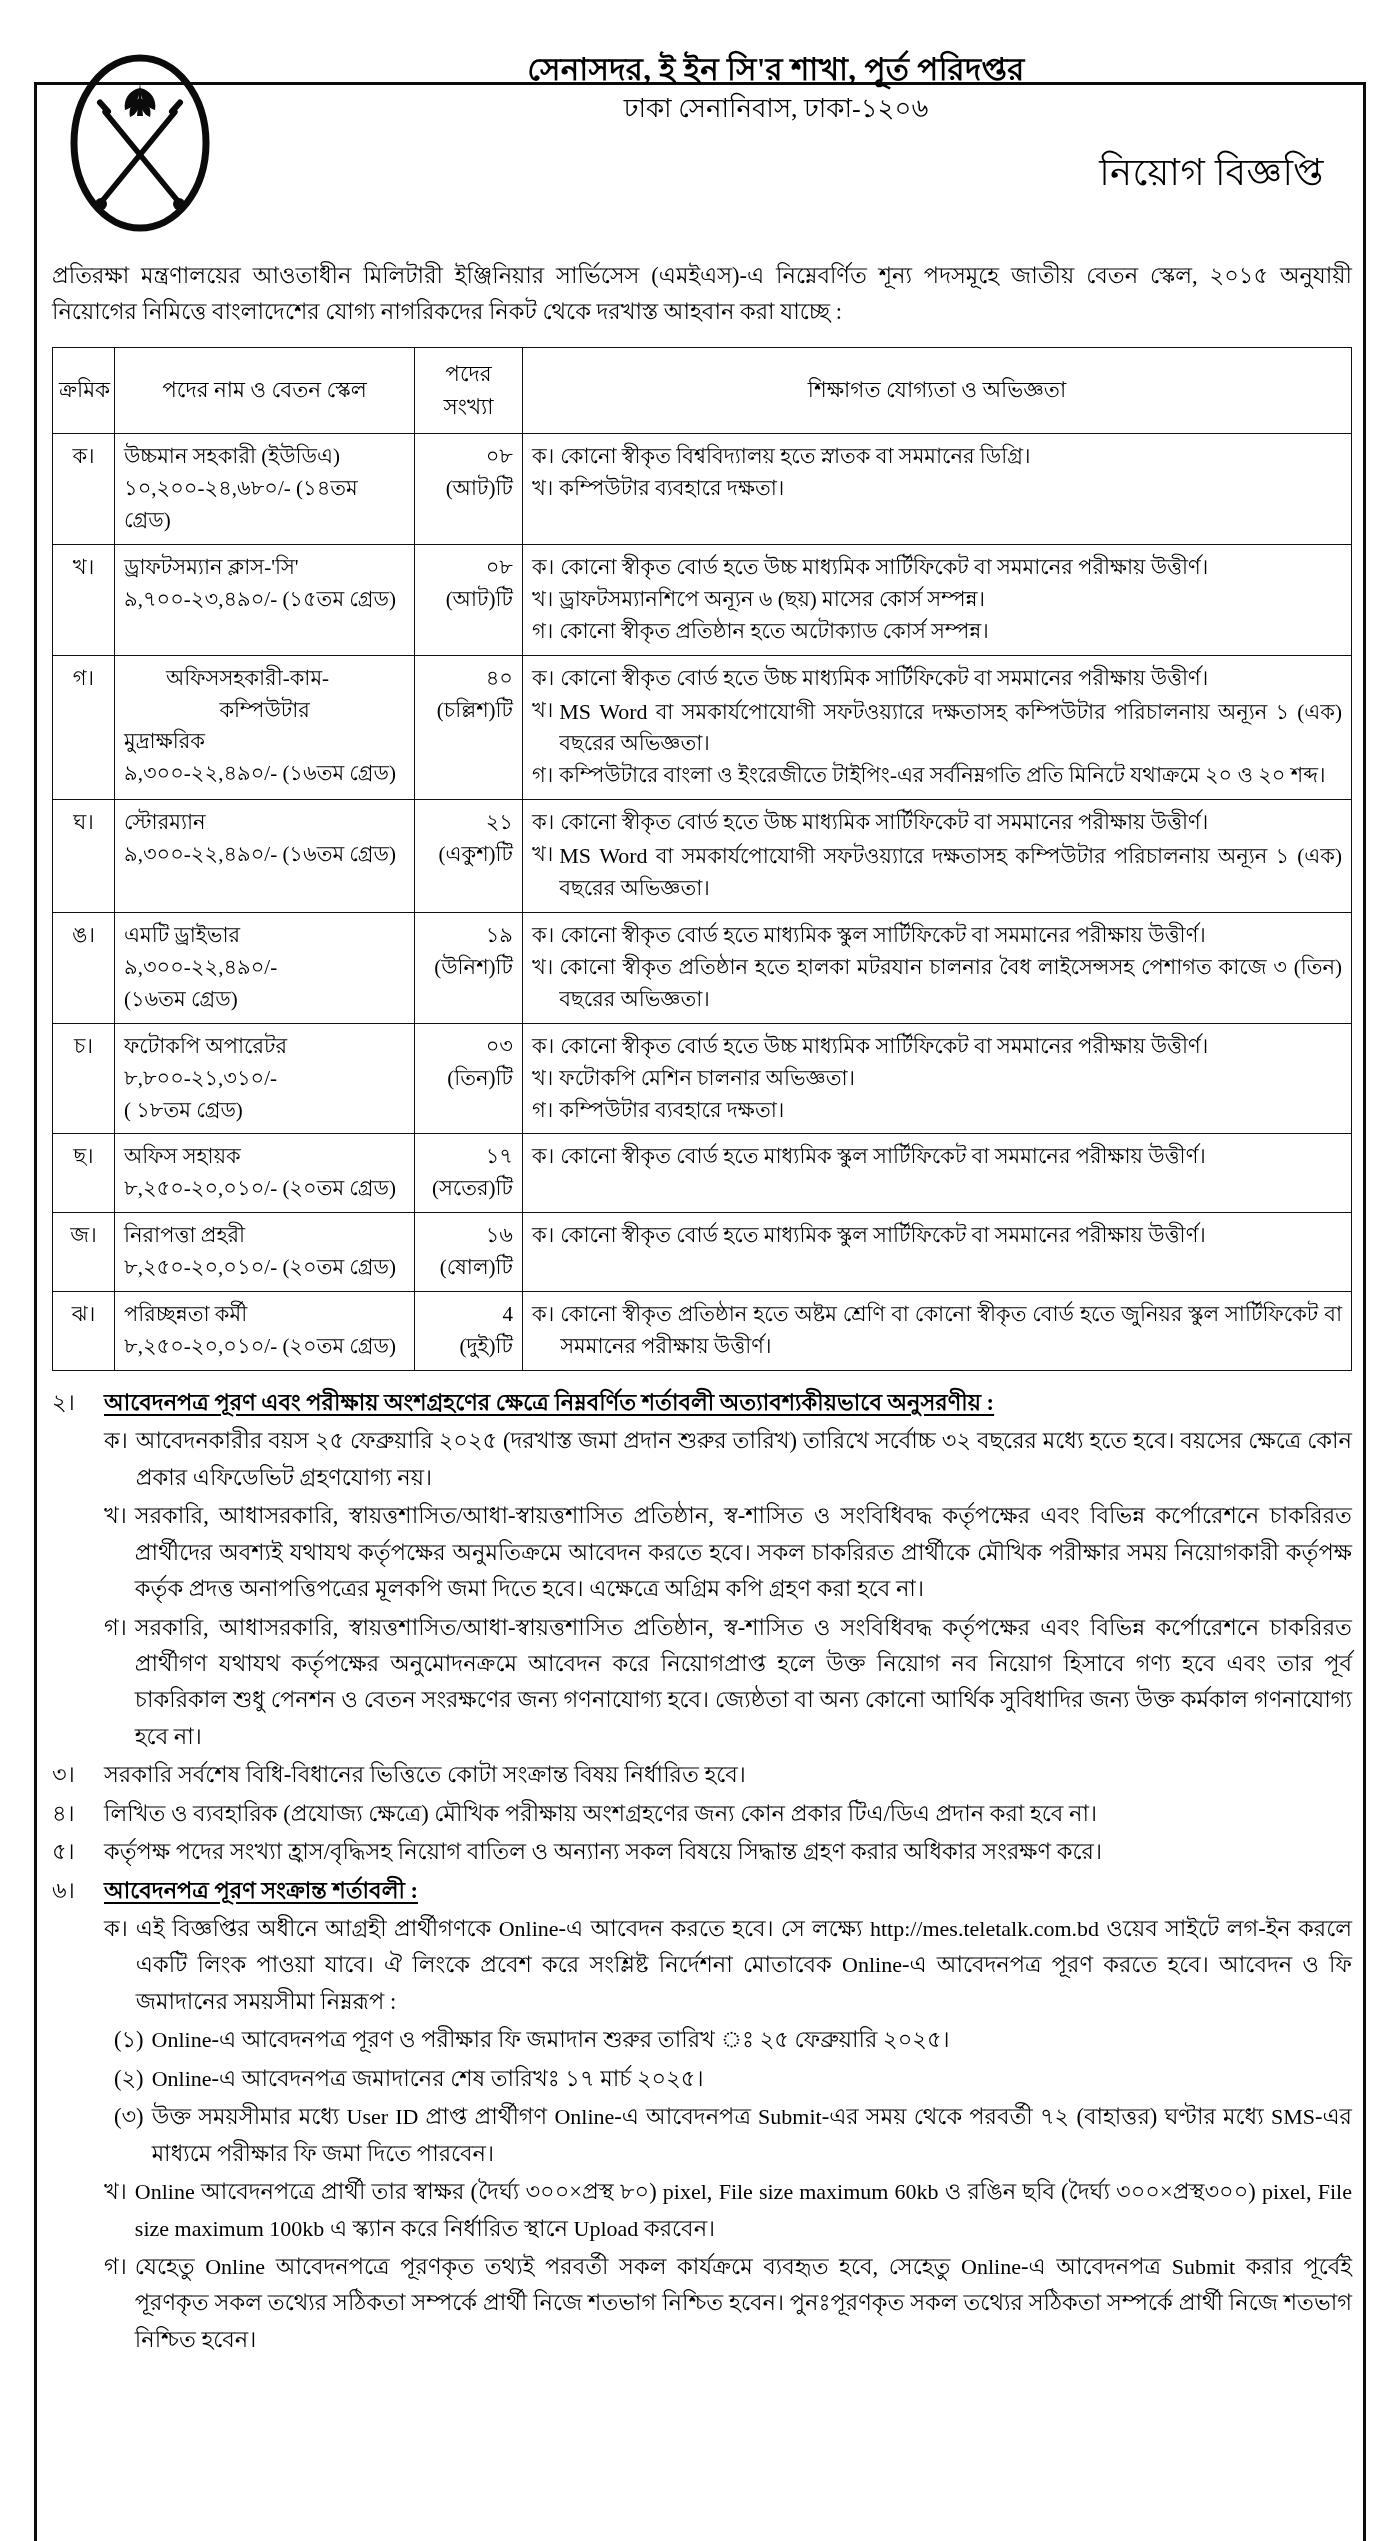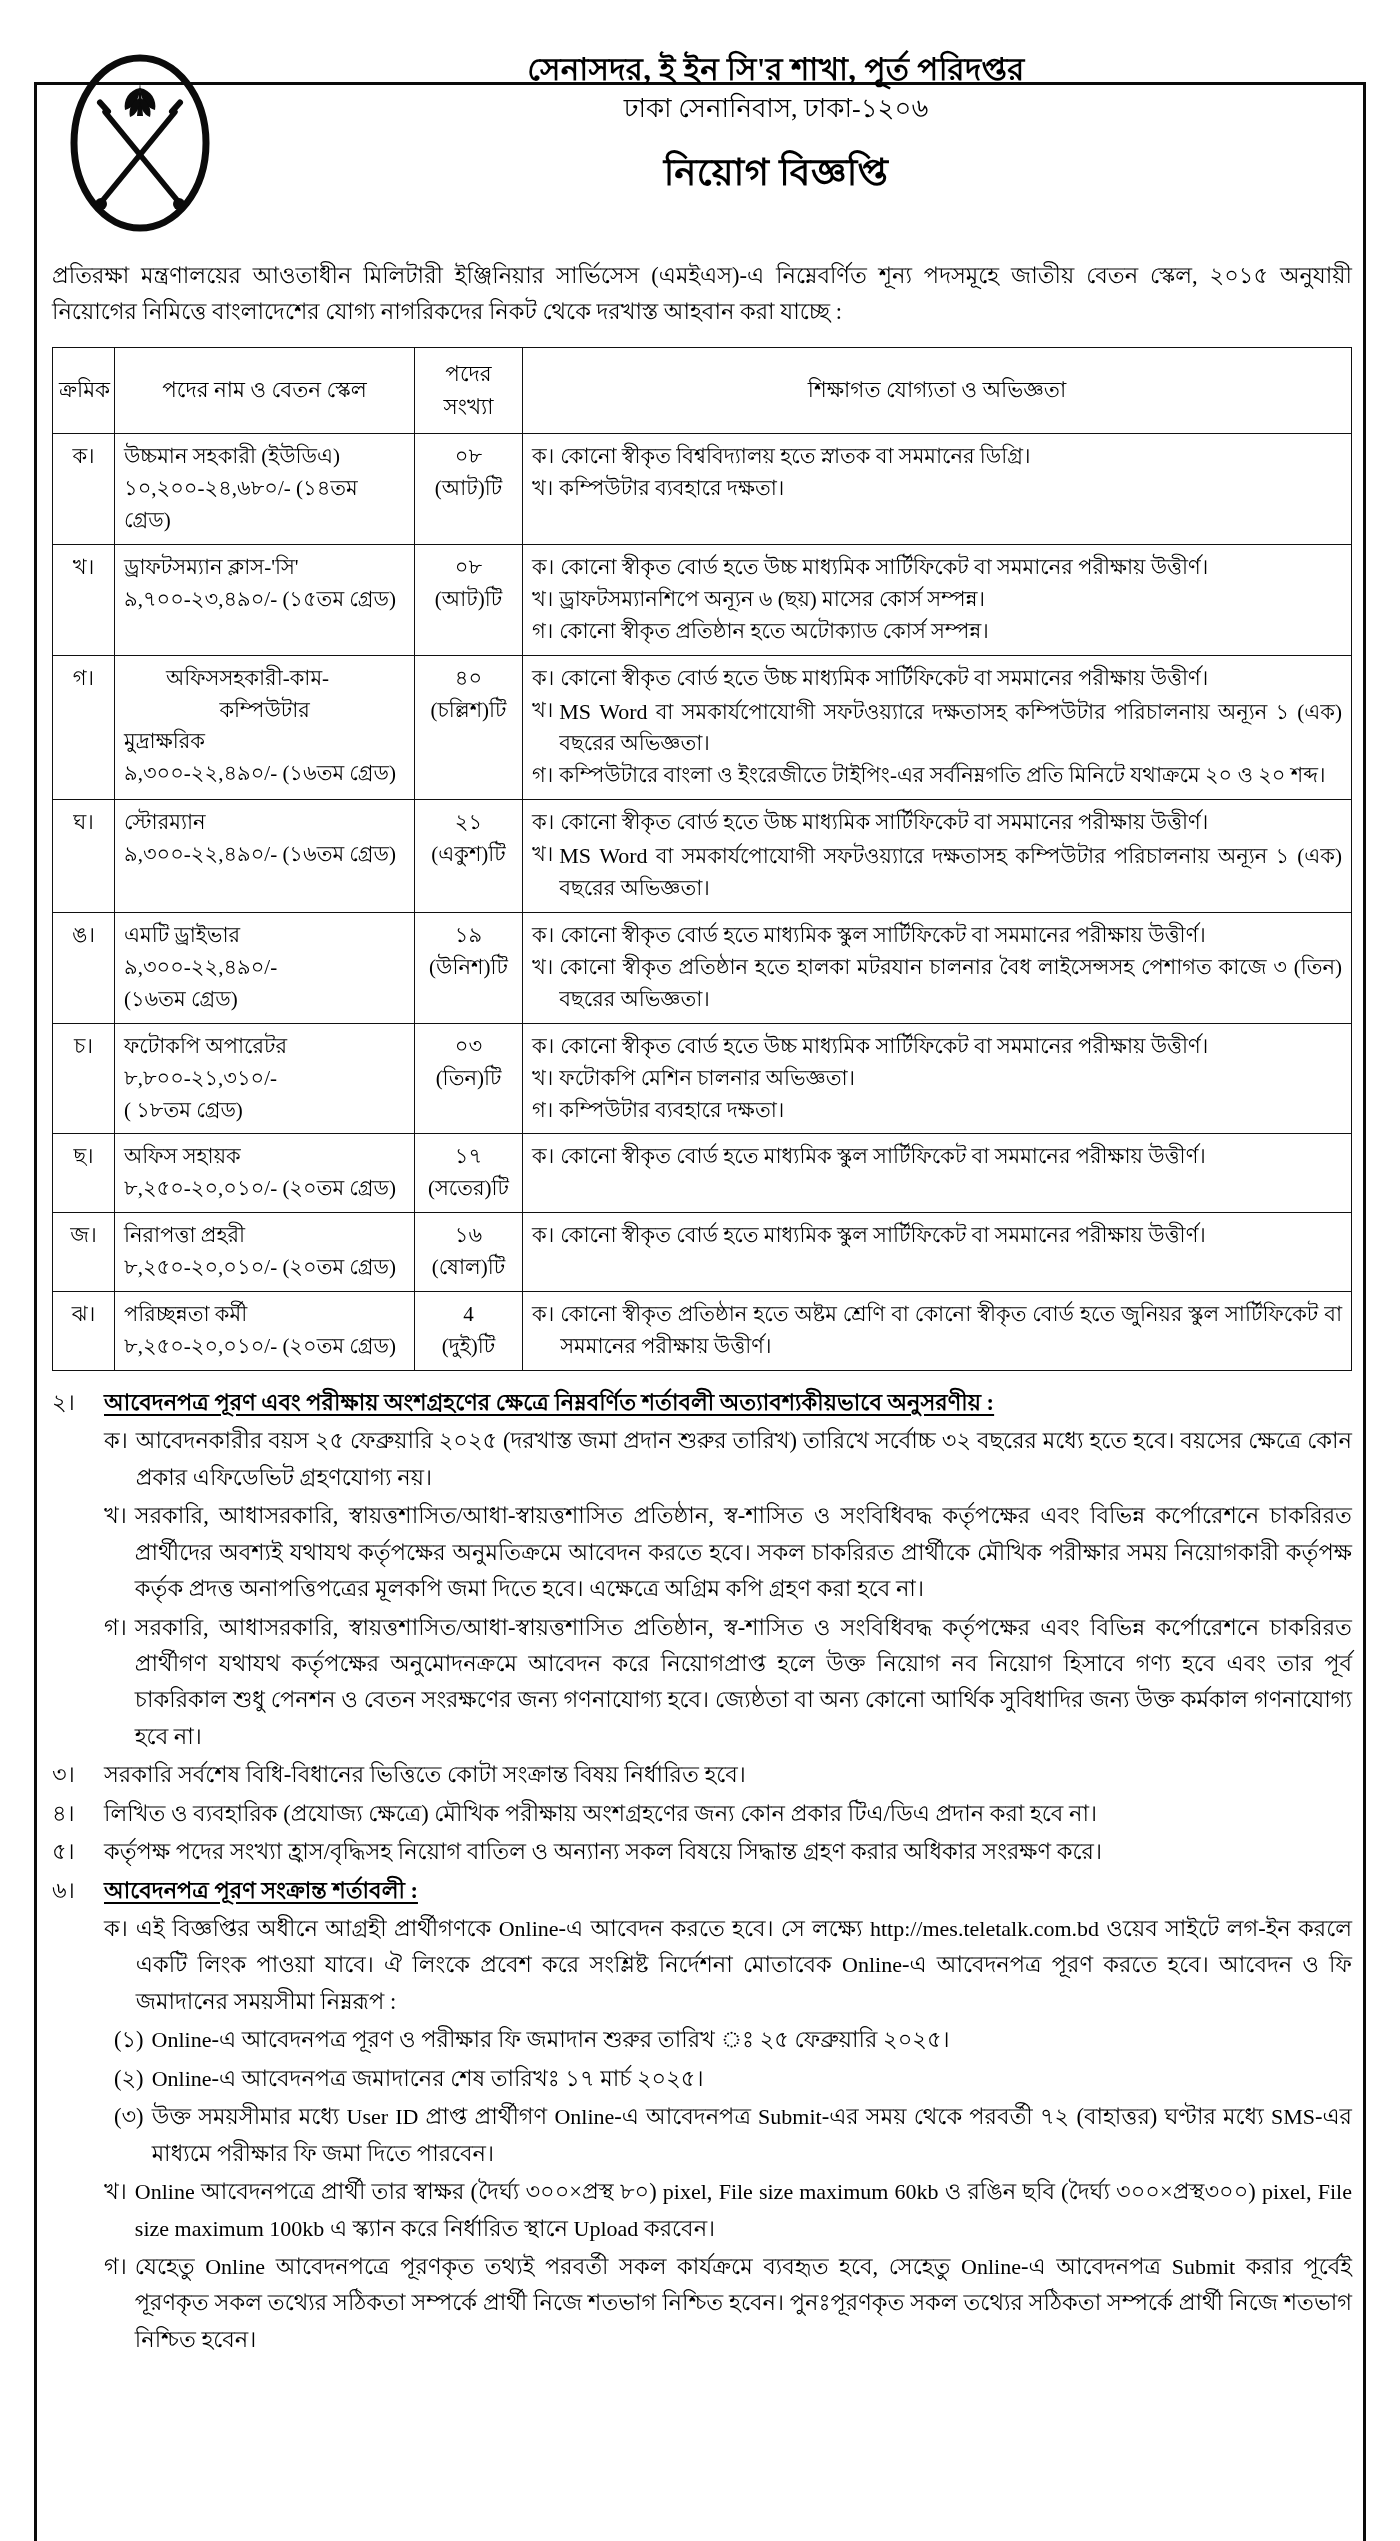--- a/index.html
+++ b/index.html
@@ -55,23 +55,24 @@
     line-height:1.28;
     white-space:nowrap;
   }
   .org-line2{
     font-size:26px;
     font-weight:400;
     line-height:1.45;
   }
   .notice-title{
     font-size:37px;
-    font-weight:700;
+    font-weight:400;
     margin-top:16px;
     letter-spacing:.5px;
+    text-align:right;
   }
   
   .intro{
     margin-top:26px;
     font-size:22.5px;
     line-height:1.62;
     text-align:justify;
     text-justify:inter-word;
   }
   
@@ -93,21 +94,21 @@
     vertical-align:middle;
     font-weight:400;
     padding:10px 6px;
     font-size:21.5px;
   }
   col.c-sl{width:62px;}
   col.c-post{width:300px;}
   col.c-num{width:108px;}
   col.c-qual{width:auto;}
   td.sl{text-align:center;}
-  td.num{text-align:center;}
+  td.num{text-align:right;}
   td.post .pname{display:block;}
   td.post .pname.spread{
     display:flex;
     justify-content:space-between;
     margin-left:42px;
   }
   td.post .pscale{display:block;}
   td.qual .q{
     display:flex;
     gap:6px;

